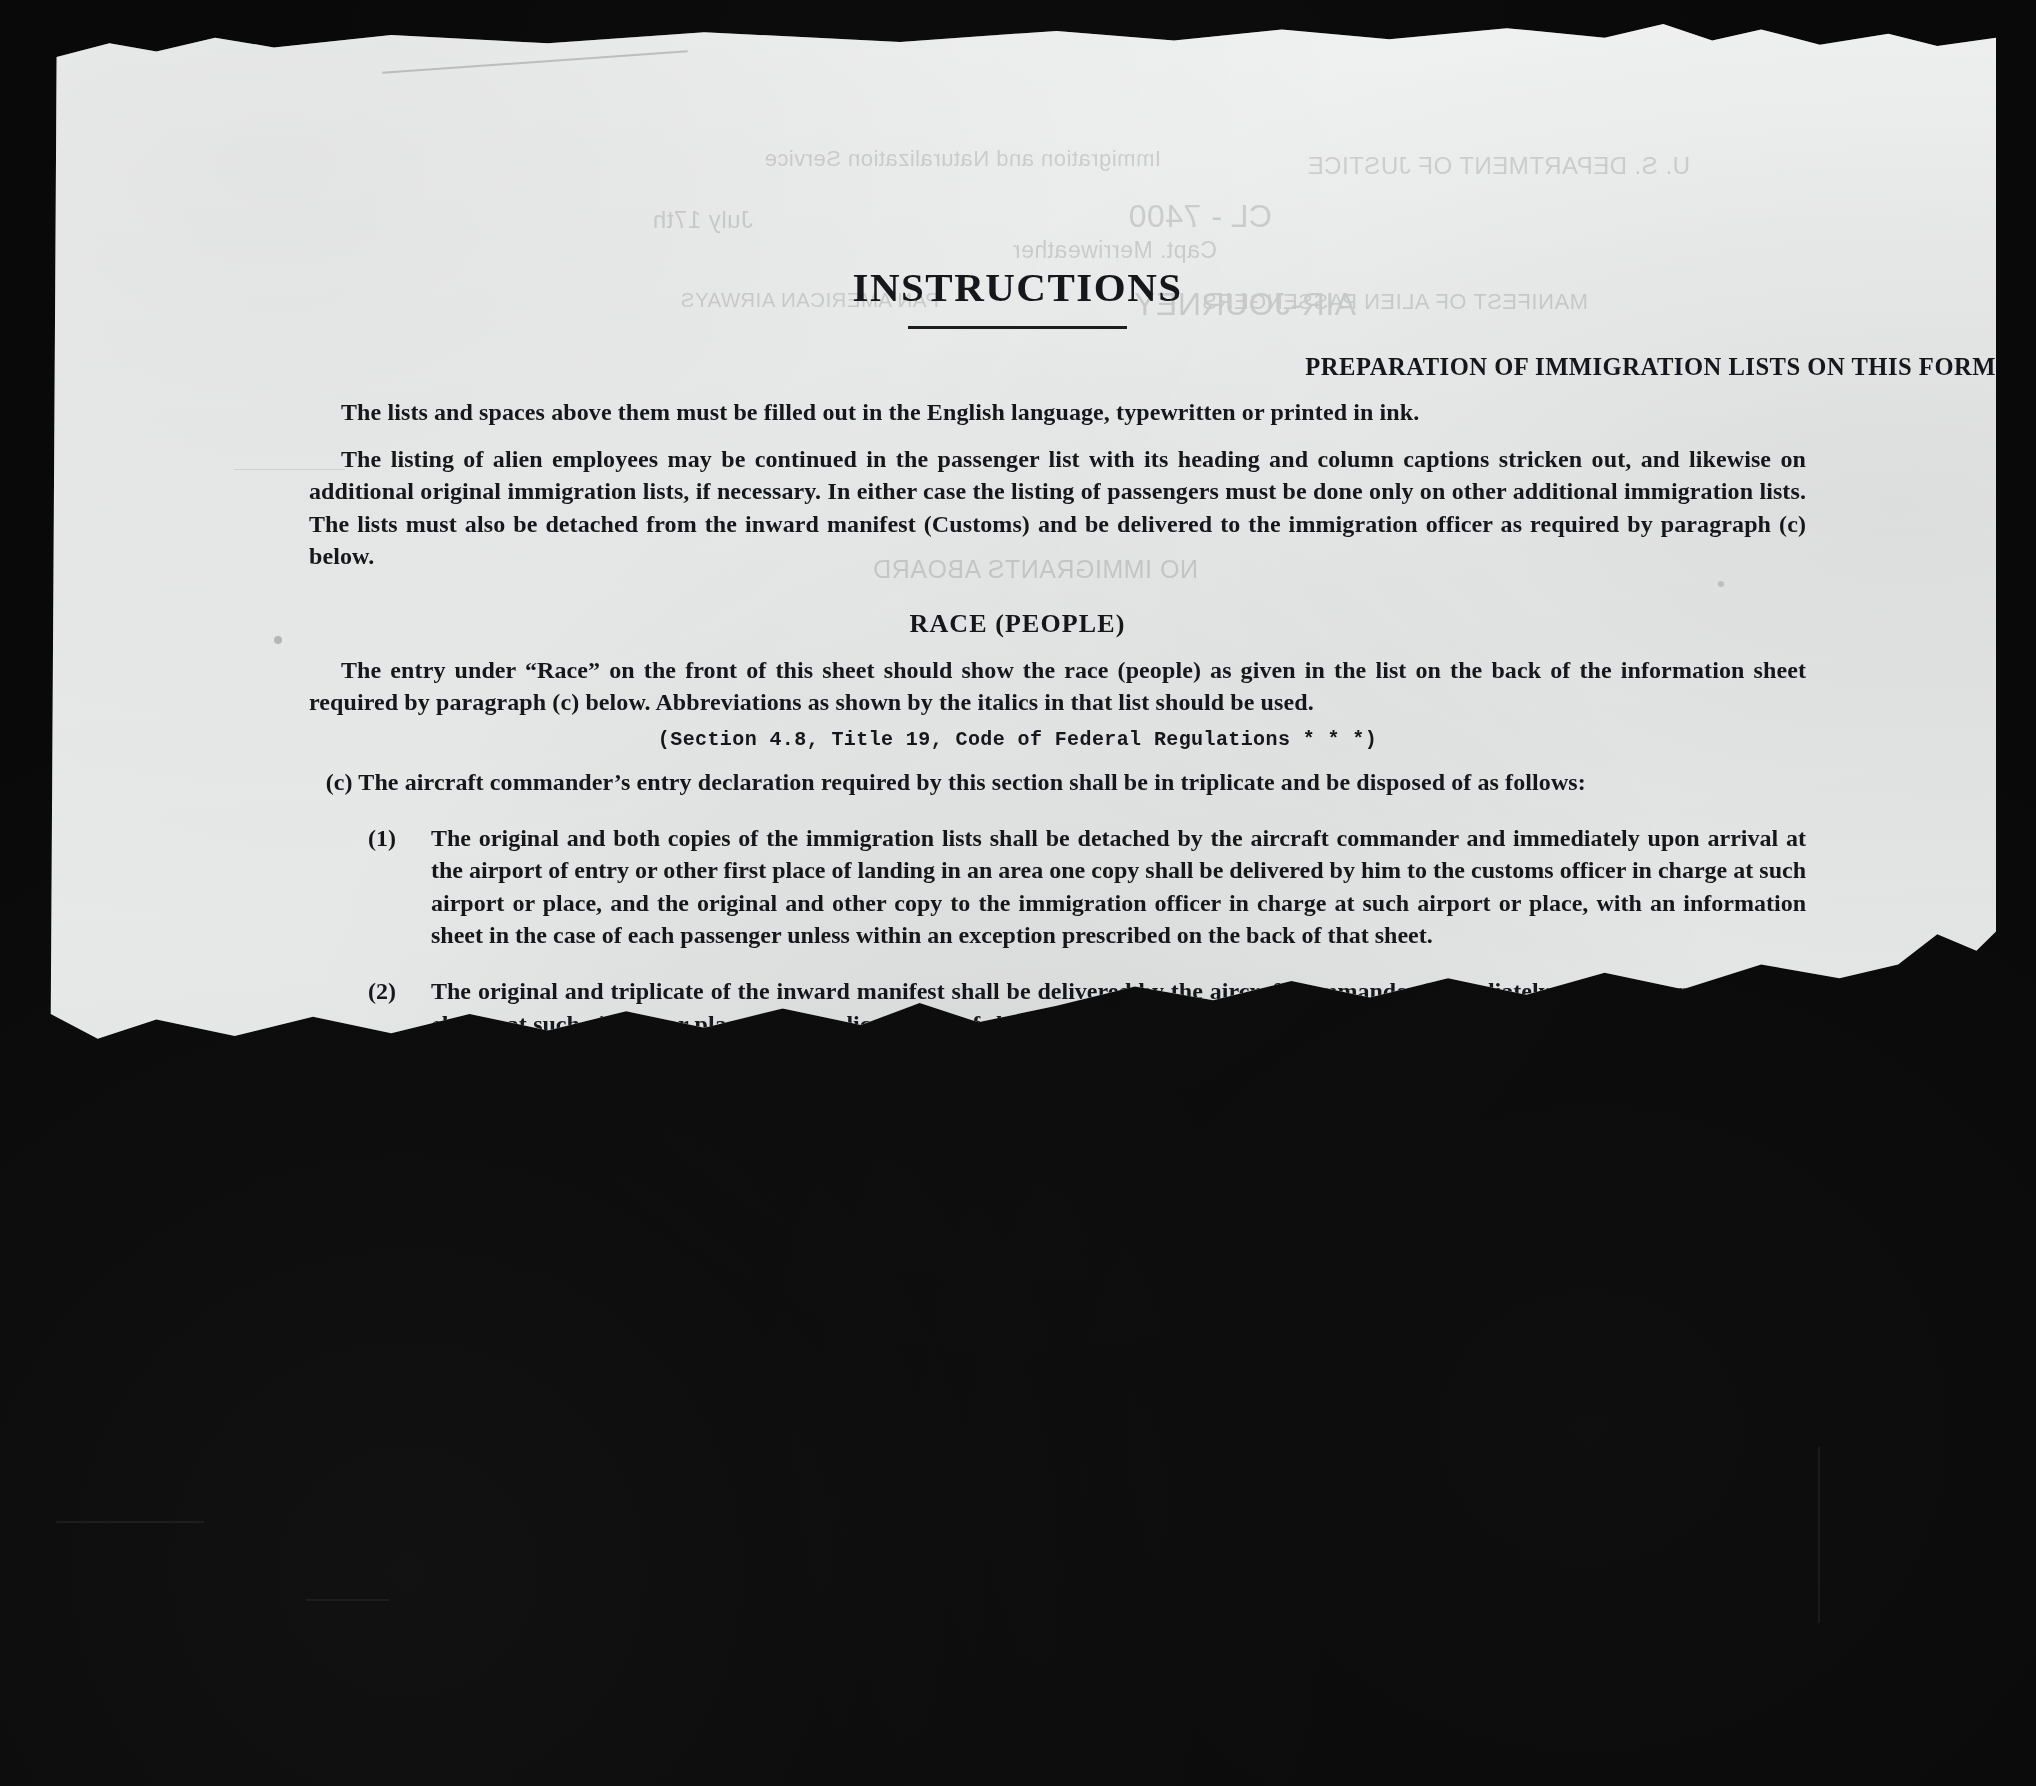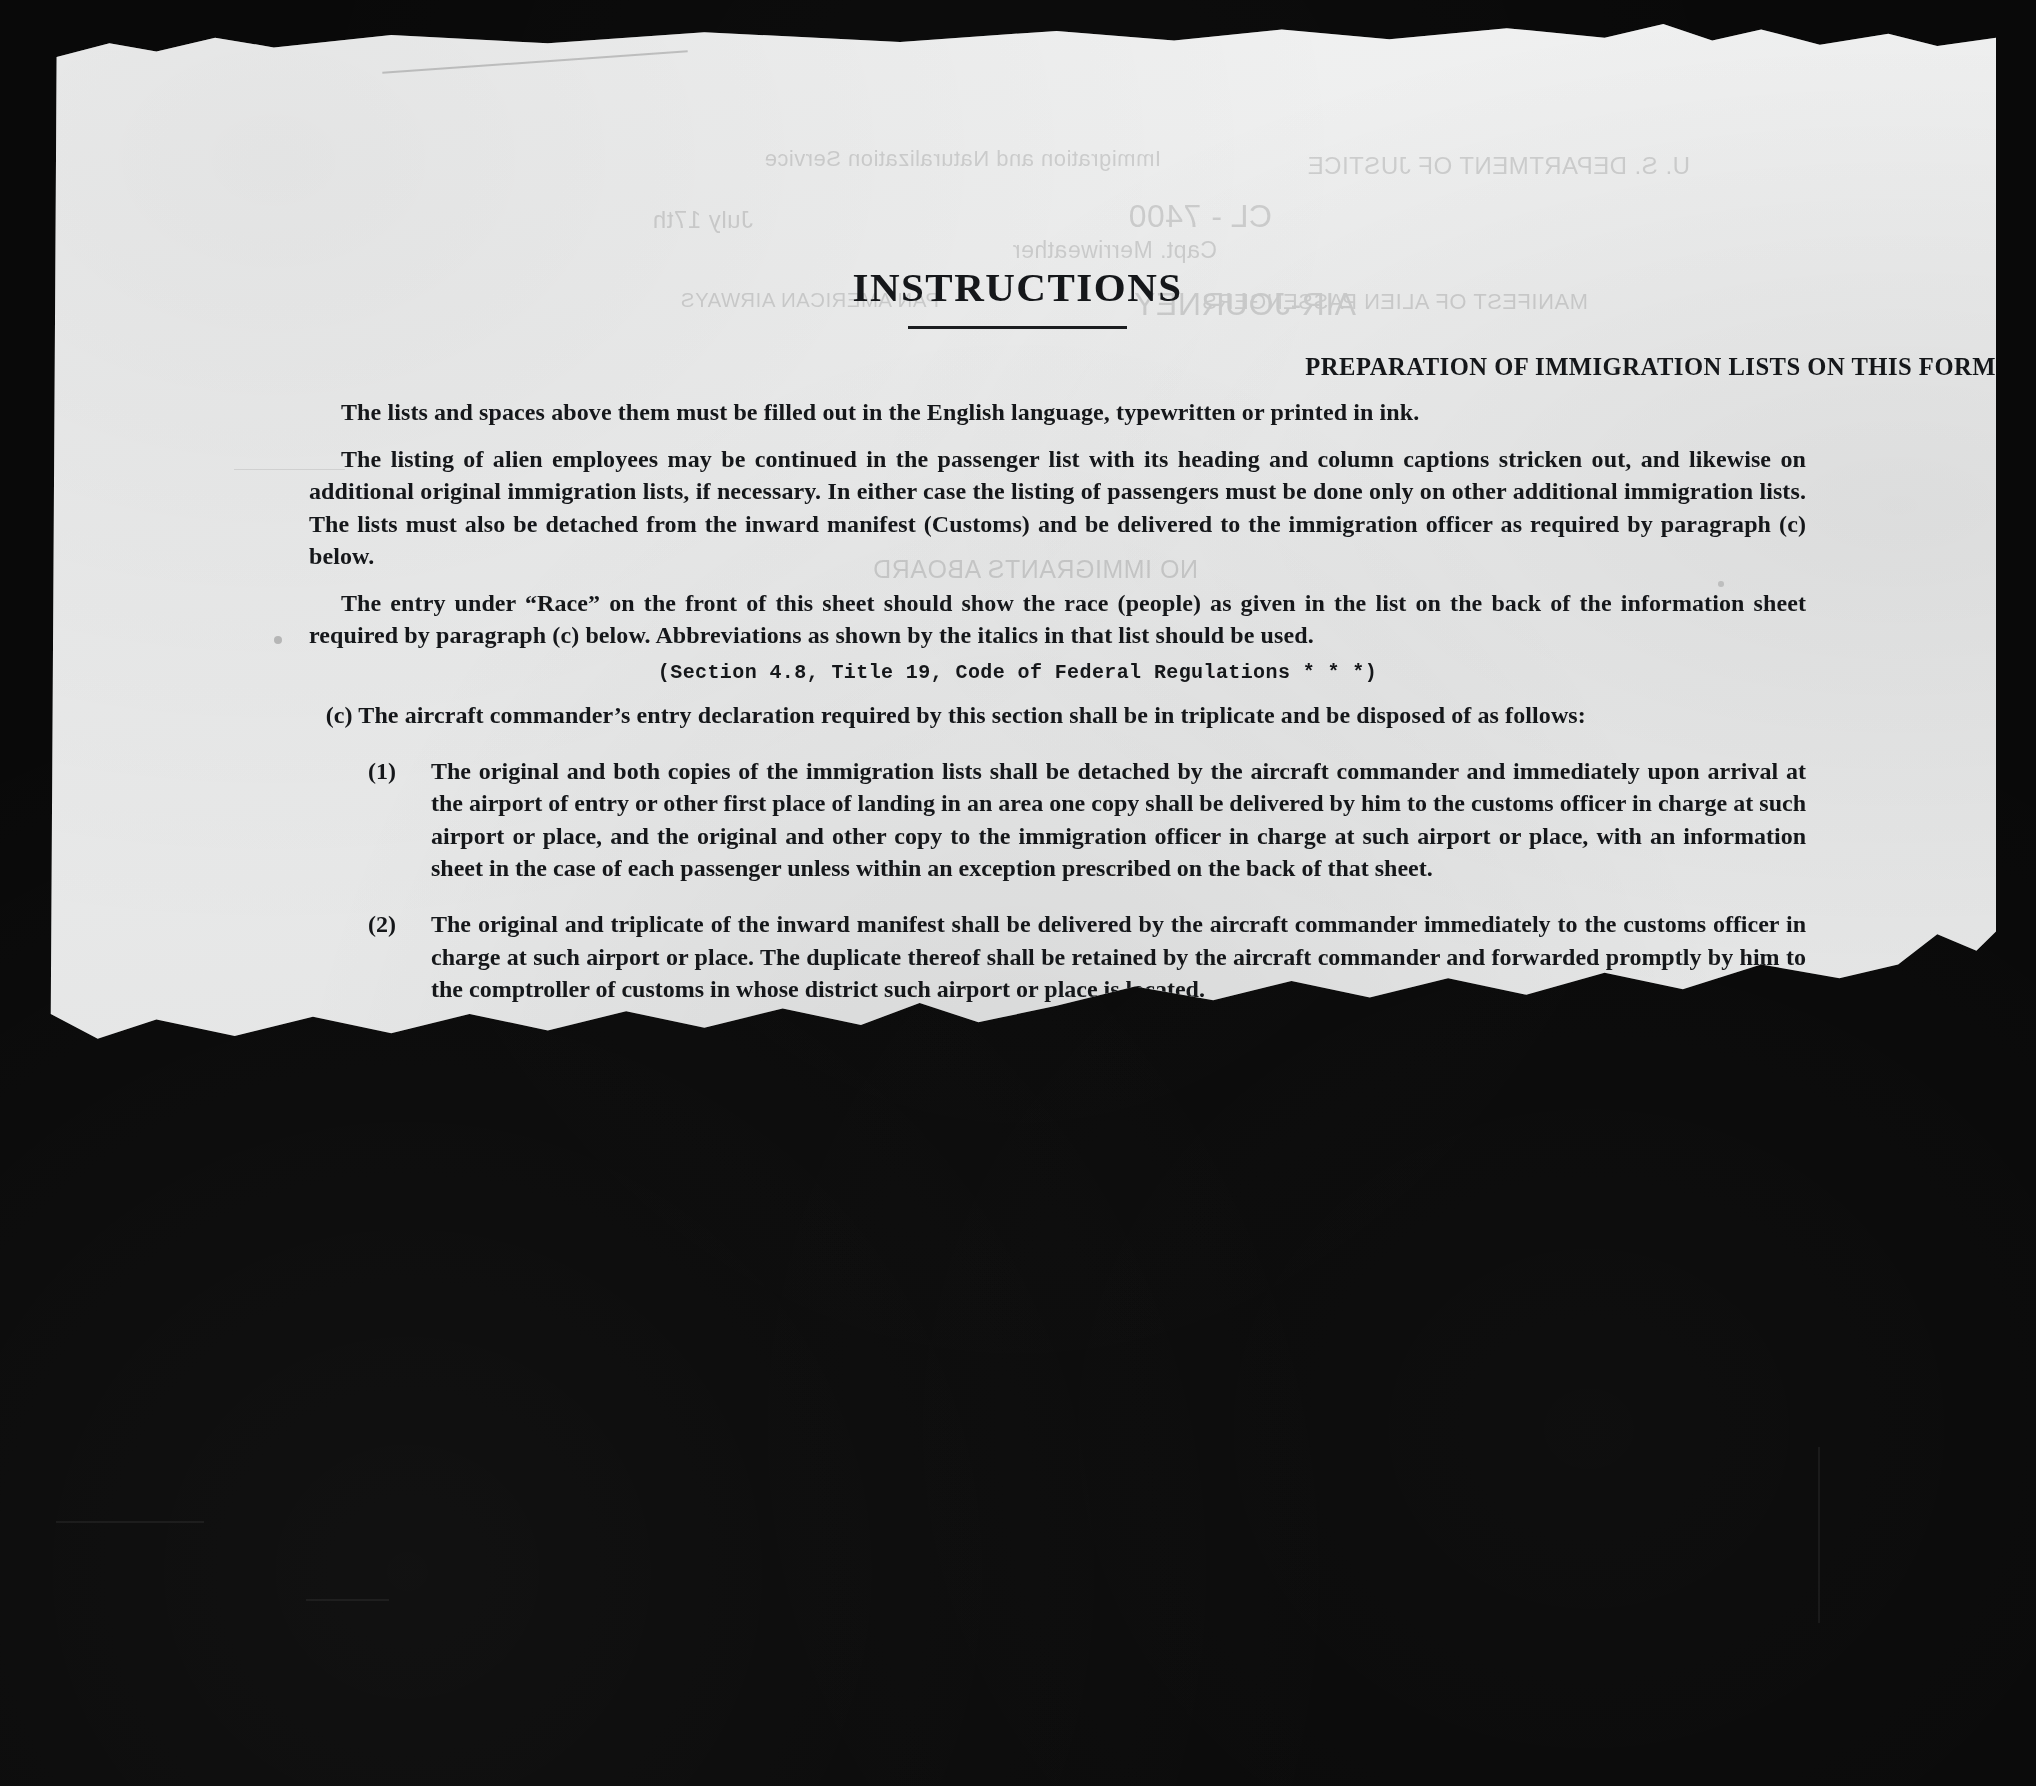--- a/index.html
+++ b/index.html
@@ -267,20 +267,21 @@
       <div class="title">INSTRUCTIONS</div>
       <div class="rule"></div>
 
       <div class="subhead">PREPARATION OF IMMIGRATION LISTS ON THIS FORM</div>
 
       <div class="body-block">
         <p class="para indent">The lists and spaces above them must be filled out in the English language, typewritten or printed in ink.</p>
         <p class="para indent">The listing of alien employees may be continued in the passenger list with its heading and column captions stricken out, and likewise on additional original immigration lists, if necessary.   In either case the listing of passengers must be done only on other additional immigration lists.   The lists must also be detached from the inward manifest (Customs) and be delivered to the immigration officer as required by paragraph (c) below.</p>
       </div>
 
+      <div class="center-head">RACE  (PEOPLE)</div>
 
       <div class="body-block">
         <p class="para indent">The entry under “Race” on the front of this sheet should show the race (people) as given in the list on the back of the information sheet required by paragraph (c) below.   Abbreviations as shown by the italics in that list should be used.</p>
       </div>
 
       <div class="center-sub">(Section 4.8, Title 19, Code of Federal Regulations  *  *  *)</div>
 
       <div class="body-block">
         <p class="para lead-c">(c)  The aircraft commander’s entry declaration required by this section shall be in triplicate and be disposed of as follows:</p>
 

